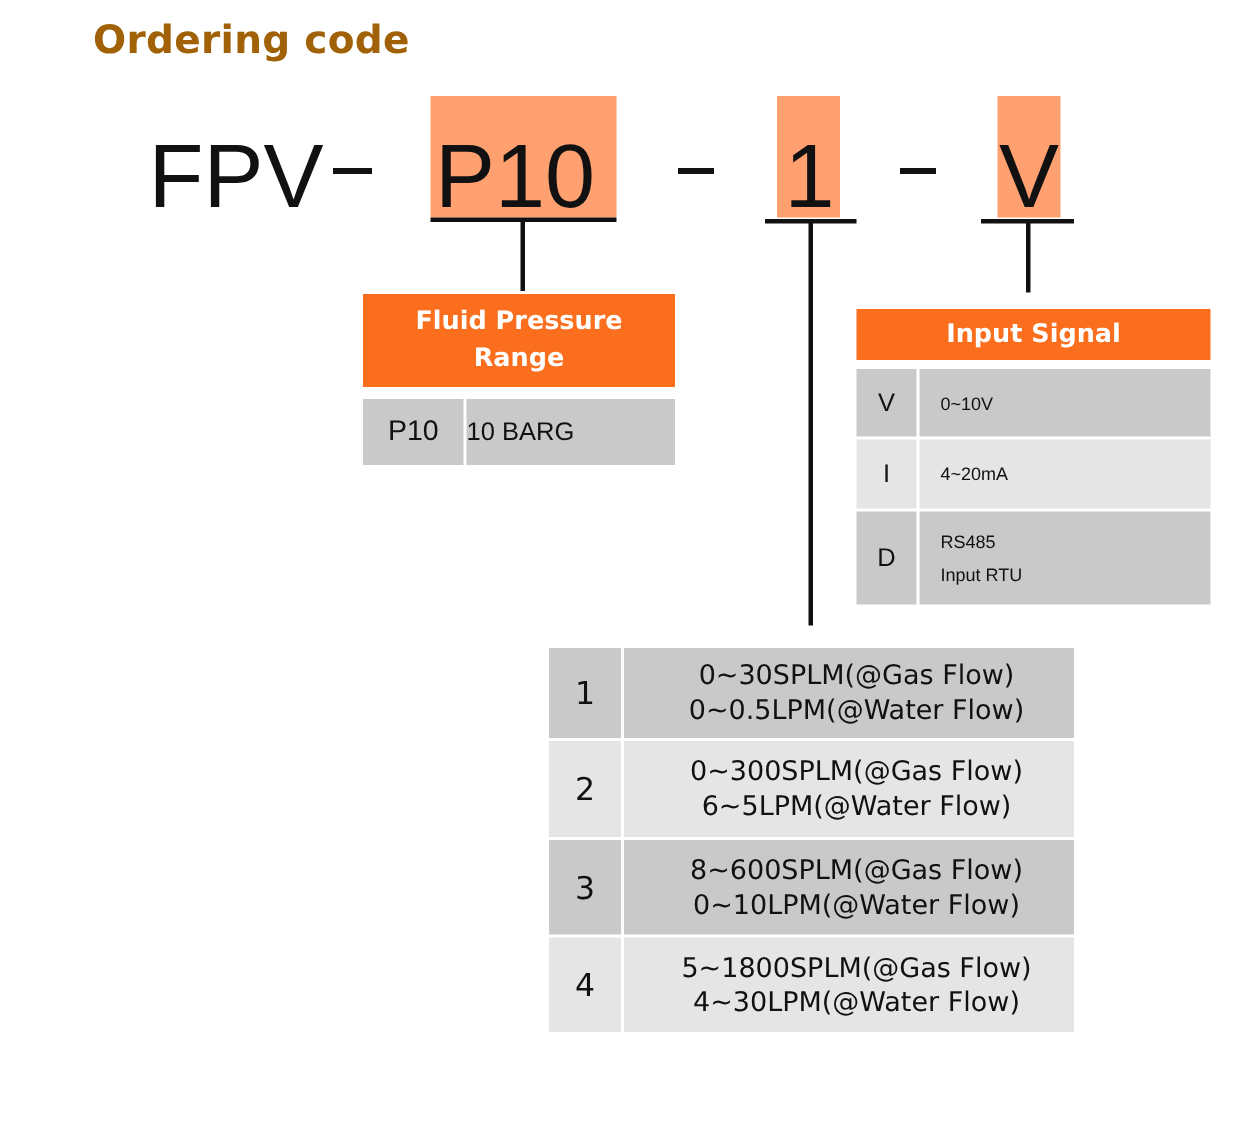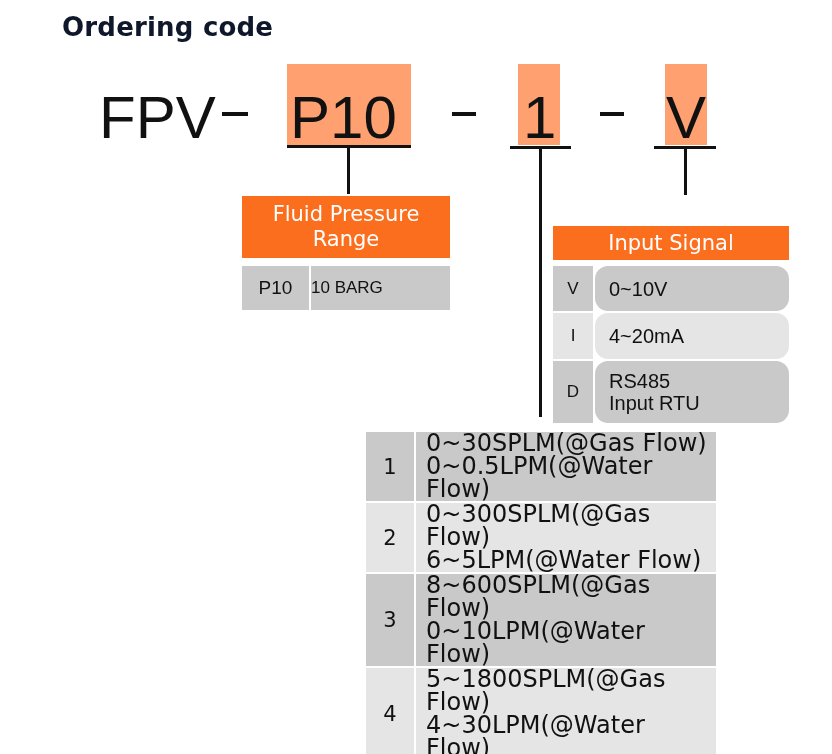--- a/index.html
+++ b/index.html
@@ -1,34 +1,34 @@
 <!DOCTYPE html>
 <html><head>
 <meta charset="utf-8">
 <style>
   html,body{margin:0;padding:0;background:#fff;}
   body{width:832px;height:754px;position:relative;overflow:hidden;font-family:"DejaVu Sans",sans-serif;color:#1a1a1a;}
   .abs{position:absolute;}
-  .title{left:62px;top:12px;font-size:26px;font-weight:bold;color:#0f172a;letter-spacing:0.2px;}
+  .title{left:62px;top:12px;font-size:26px;font-weight:bold;color:#a16207;letter-spacing:0.2px;}
   .code{font-family:"Liberation Sans",sans-serif;font-size:60px;font-weight:normal;color:#111;line-height:1;}
   .seg-bg{background:#ffa070;}
   .dash{height:4px;background:#111;}
   .hline{height:3px;background:#111;}
   .vline{width:3px;background:#111;}
   table{border-collapse:separate;border-spacing:2px;position:absolute;}
-  th{background:#fb6e1e;color:#fff;font-weight:normal;font-size:21px;text-align:center;padding:0;}
+  th{background:#fb6e1e;color:#fff;font-weight:bold;font-size:17px;text-align:center;padding:0;}
   td{font-family:"Liberation Sans",sans-serif;color:#111;padding:0;}
   .dk{background:#c9c9c9;}
   .lt{background:#e5e5e5;}
   .tf td.k{width:67px;height:44px;text-align:center;font-size:19px;}
   .tf td.v{width:139px;height:44px;font-size:17px;}
   .ts td.k{width:40px;text-align:center;font-size:17px;}
-  .ts td.v{width:180px;font-size:20px;padding-left:14px;line-height:22px;border-radius:13px;}
+  .ts td.v{width:180px;font-size:12px;padding-left:14px;line-height:22px;}
   .tr td.k{width:48px;text-align:center;font-size:21px;font-family:"DejaVu Sans",sans-serif;}
-  .tr td.v{width:290px;font-size:24px;padding-left:10px;line-height:23px;font-family:"DejaVu Sans",sans-serif;}
+  .tr td.v{width:290px;font-size:18px;padding-left:10px;line-height:23px;font-family:"DejaVu Sans",sans-serif;text-align:center;}
 </style>
 </head>
 <body>
 
 <div class="abs title">Ordering code</div>
 
 <div class="abs code" style="left:63px;top:88px;margin-left:36px;">FPV</div>
 <div class="abs dash" style="left:222px;top:112px;width:26px;"></div>
 
 <div class="abs seg-bg" style="left:287px;top:64px;width:124px;height:81px;"></div>
@@ -59,21 +59,21 @@
   </th>
       </tr>
   <tr style="height:4px"></tr>
   <tr>
     <td class="k dk">P10</td>
     <td class="v dk">10 BARG</td>
   </tr>
 </tbody>
   </table>
 
-<table class="ts" style="left:551px;top:204px;margin-top:20px;">
+<table class="ts" style="left:569px;top:204px;">
   <tbody>
       <tr>
         <th colspan="2" style="height:34px;">Input Signal</th>
       </tr>
   <tr style="height:2px"></tr>
   <tr style="height:45px">
     <td class="k dk">V</td>
     <td class="v dk">0~10V</td>
   </tr>
   <tr style="height:46px">

